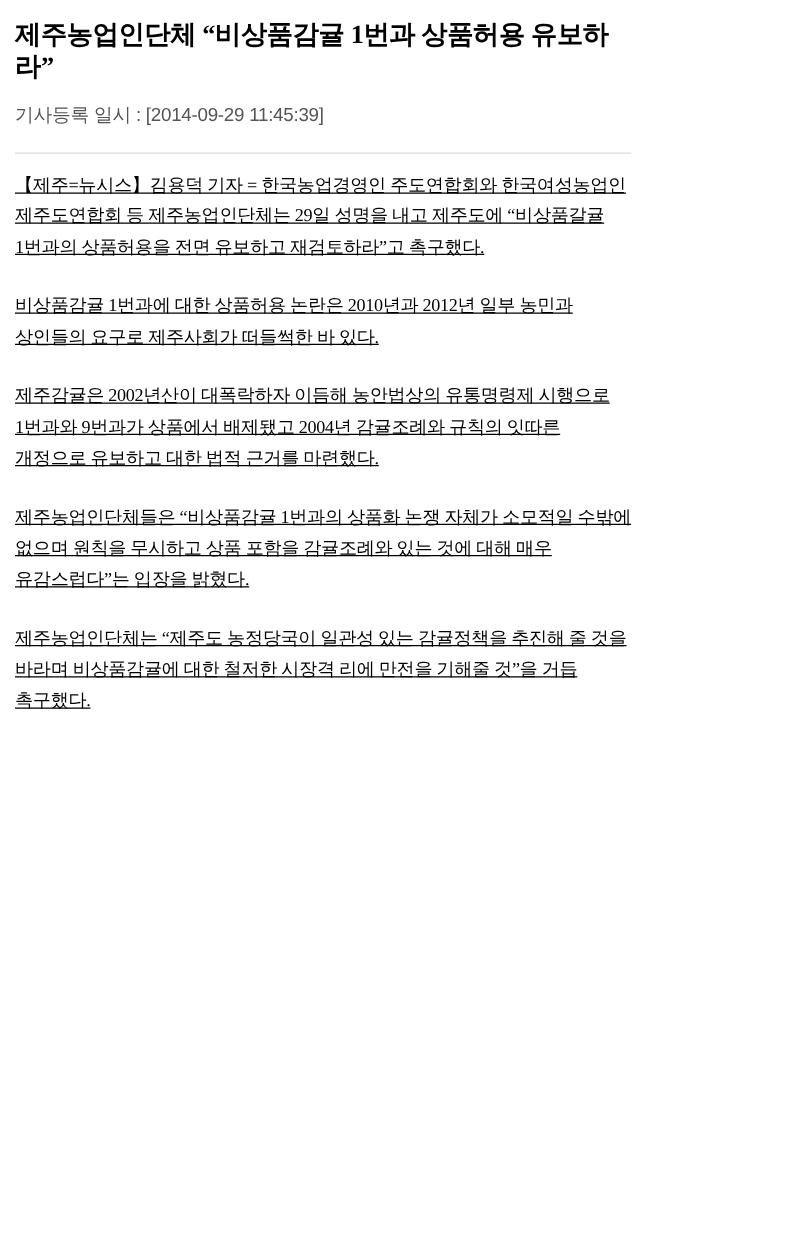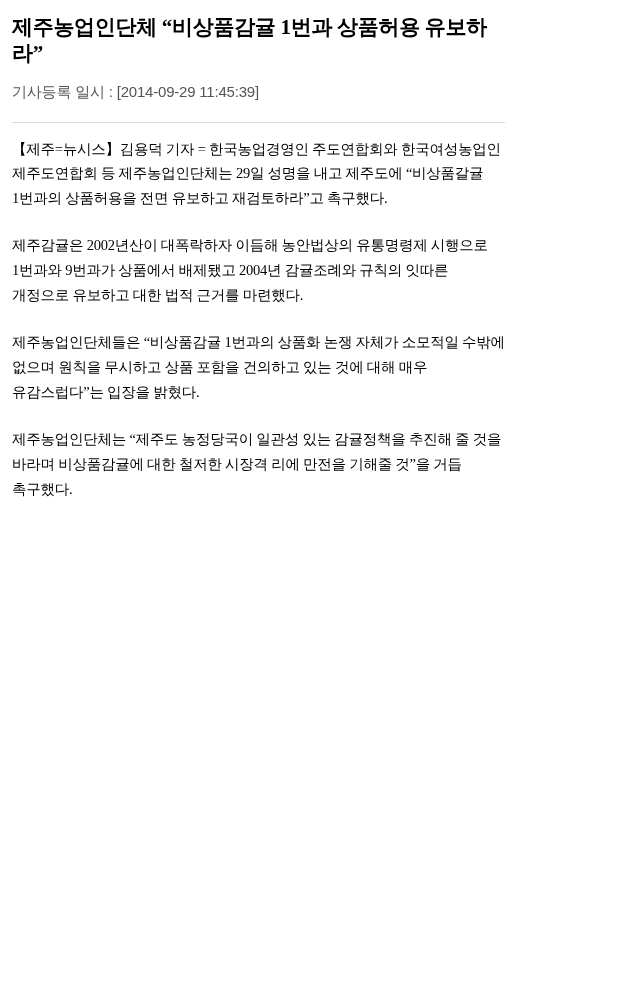--- a/index.html
+++ b/index.html
@@ -46,38 +46,40 @@
   }
   .body-text p {
     font-family: "Liberation Serif", serif;
     font-size: 14.5px;
     line-height: 1.72;
     letter-spacing: -0.25px;
     color: #000000;
     margin: 0 0 22px 0;
     text-align: left;
     word-break: keep-all;
+    text-decoration: underline;
   }
   .body-text p:last-child {
     margin-bottom: 12px;
   }
 </style>
 </head>
 <body>
 
 <div class="article">
 
   <h1 class="headline">제주농업인단체 “비상품감귤 1번과 상품허용 유보하라”</h1>
 
   <div class="byline-row">
     <span class="byline">기사등록 일시 : [2014-09-29 11:45:39]</span>
   </div>
 
   <hr class="rule">
 
   <div class="body-text">
     <p>【제주=뉴시스】김용덕 기자 = 한국농업경영인 주도연합회와 한국여성농업인 제주도연합회 등 제주농업인단체는 29일 성명을 내고 제주도에 “비상품갈귤 1번과의 상품허용을 전면 유보하고 재검토하라”고 촉구했다.</p>
+    <p>비상품감귤 1번과에 대한 상품허용 논란은 2010년과 2012년 일부 농민과 상인들의 요구로 제주사회가 떠들썩한 바 있다.</p>
     <p>제주감귤은 2002년산이 대폭락하자 이듬해 농안법상의 유통명령제 시행으로 1번과와 9번과가 상품에서 배제됐고 2004년 감귤조례와 규칙의 잇따른 개정으로 유보하고 대한 법적 근거를 마련했다.</p>
-    <p>제주농업인단체들은 “비상품감귤 1번과의 상품화 논쟁 자체가 소모적일 수밖에 없으며 원칙을 무시하고 상품 포함을 건의하고 있는 것에 대해 매우 유감스럽다”는 입장을 밝혔다.</p>
+    <p>제주농업인단체들은 “비상품감귤 1번과의 상품화 논쟁 자체가 소모적일 수밖에 없으며 원칙을 무시하고 상품 포함을 감귤조례와 있는 것에 대해 매우 유감스럽다”는 입장을 밝혔다.</p>
     <p>제주농업인단체는 “제주도 농정당국이 일관성 있는 감귤정책을 추진해 줄 것을 바라며 비상품감귤에 대한 철저한 시장격 리에 만전을 기해줄 것”을 거듭 촉구했다.</p>
   </div>
 
 </div>
 
 </body></html>

